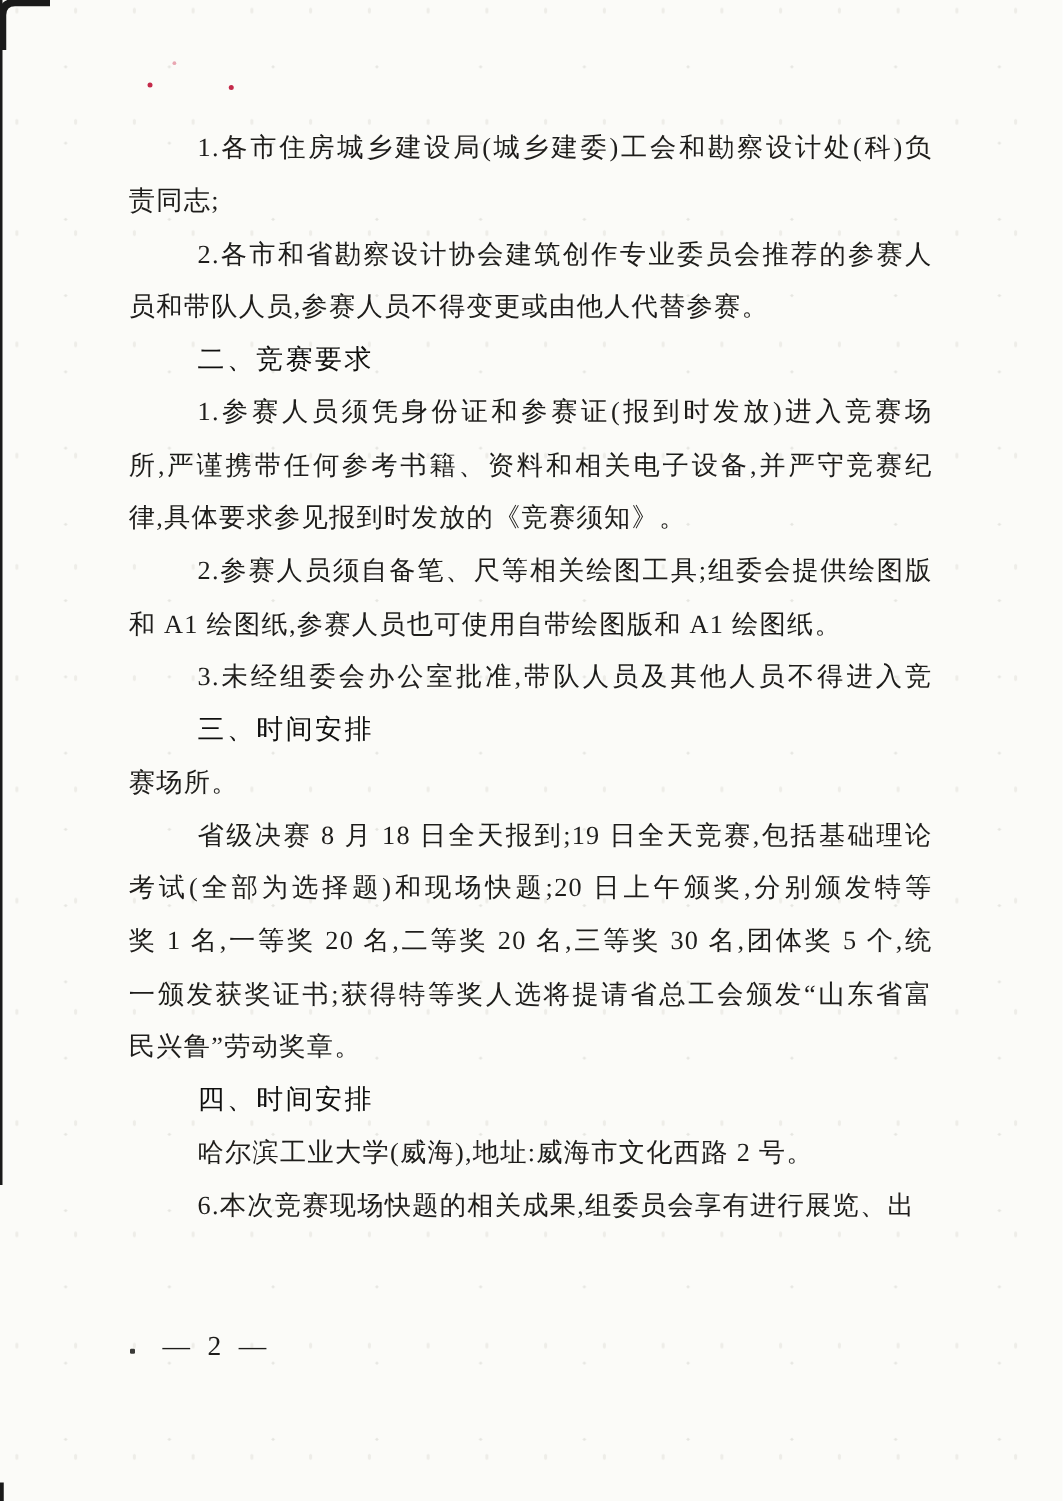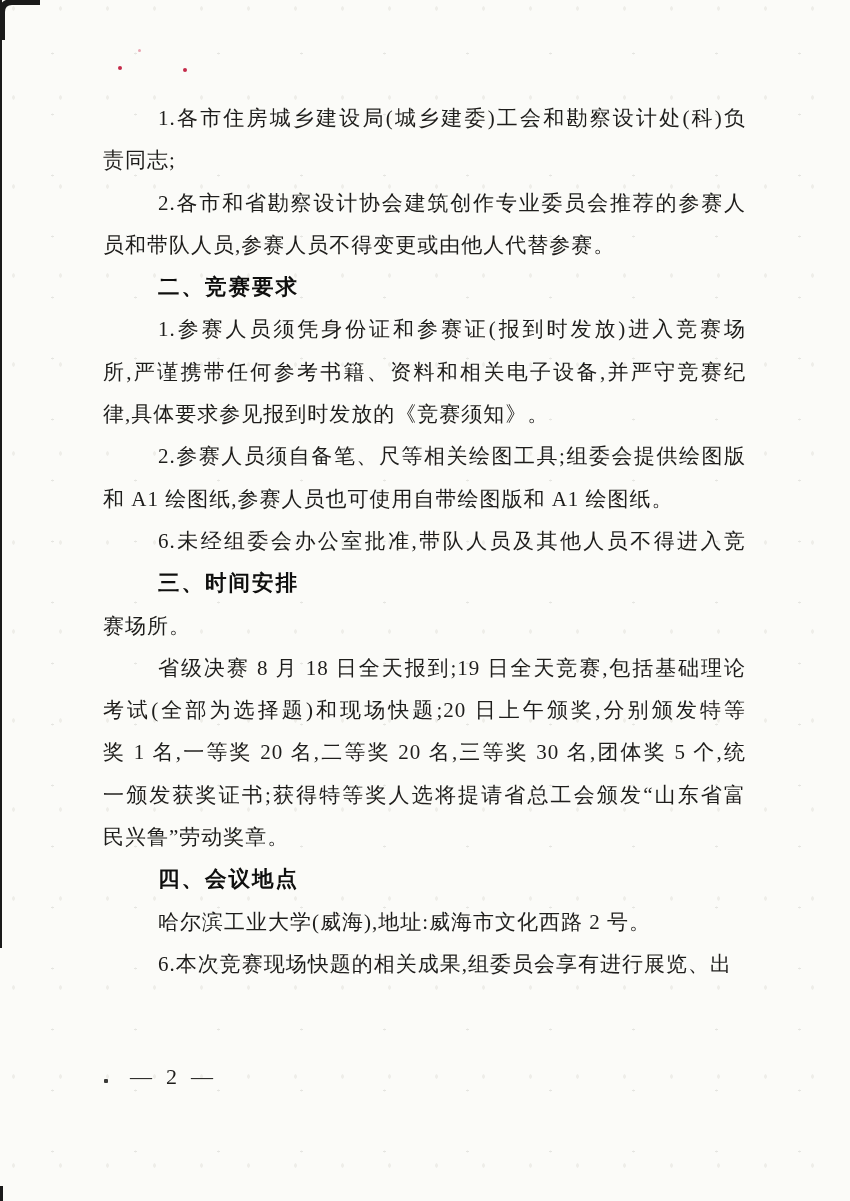--- a/index.html
+++ b/index.html
@@ -42,21 +42,21 @@
     font-size: 21px;
     letter-spacing: 1px;
     color: var(--ink, #1e1d1b);
     text-align: justify;
     text-align-last: justify;
   }
   .line.indent { padding-left: 55px; }
   .line.last   { text-align-last: left; }
   .line.heading {
     font-family: "Liberation Sans", "DejaVu Sans", sans-serif;
-    font-weight: 700;
+    font-weight: 400;
     font-size: 21.5px;
     letter-spacing: 2px;
     color: var(--heading-ink, #0f0f0e);
     text-align-last: left;
   }
 
   .page-num {
     position: absolute;
     left: 130px;
     top: 1063px;
@@ -88,29 +88,29 @@
       <div class="line indent">1.各市住房城乡建设局(城乡建委)工会和勘察设计处(科)负</div>
       <div class="line last">责同志;</div>
       <div class="line indent">2.各市和省勘察设计协会建筑创作专业委员会推荐的参赛人</div>
       <div class="line last">员和带队人员,参赛人员不得变更或由他人代替参赛。</div>
       <div class="line heading indent last">二、竞赛要求</div>
       <div class="line indent">1.参赛人员须凭身份证和参赛证(报到时发放)进入竞赛场</div>
       <div class="line">所,严谨携带任何参考书籍、资料和相关电子设备,并严守竞赛纪</div>
       <div class="line last">律,具体要求参见报到时发放的《竞赛须知》。</div>
       <div class="line indent">2.参赛人员须自备笔、尺等相关绘图工具;组委会提供绘图版</div>
       <div class="line last">和 A1 绘图纸,参赛人员也可使用自带绘图版和 A1 绘图纸。</div>
-      <div class="line indent">6.未经组委会办公室批准,带队人员及其他人员不得进入竞</div>
+      <div class="line indent">3.未经组委会办公室批准,带队人员及其他人员不得进入竞</div>
       <div class="line heading indent last">三、时间安排</div>
       <div class="line last">赛场所。</div>
       <div class="line indent">省级决赛 8 月 18 日全天报到;19 日全天竞赛,包括基础理论</div>
       <div class="line">考试(全部为选择题)和现场快题;20 日上午颁奖,分别颁发特等</div>
       <div class="line">奖 1 名,一等奖 20 名,二等奖 20 名,三等奖 30 名,团体奖 5 个,统</div>
       <div class="line">一颁发获奖证书;获得特等奖人选将提请省总工会颁发“山东省富</div>
       <div class="line last">民兴鲁”劳动奖章。</div>
-      <div class="line heading indent last">四、会议地点</div>
+      <div class="line heading indent last">四、时间安排</div>
       <div class="line indent last">哈尔滨工业大学(威海),地址:威海市文化西路 2 号。</div>
       <div class="line indent last">6.本次竞赛现场快题的相关成果,组委员会享有进行展览、出</div>
     </div>
 
   <div class="page-num">
     <span class="pn-dash">—</span>
     <span class="pn-val">2</span>
     <span class="pn-dash">—</span>
   </div>
 

